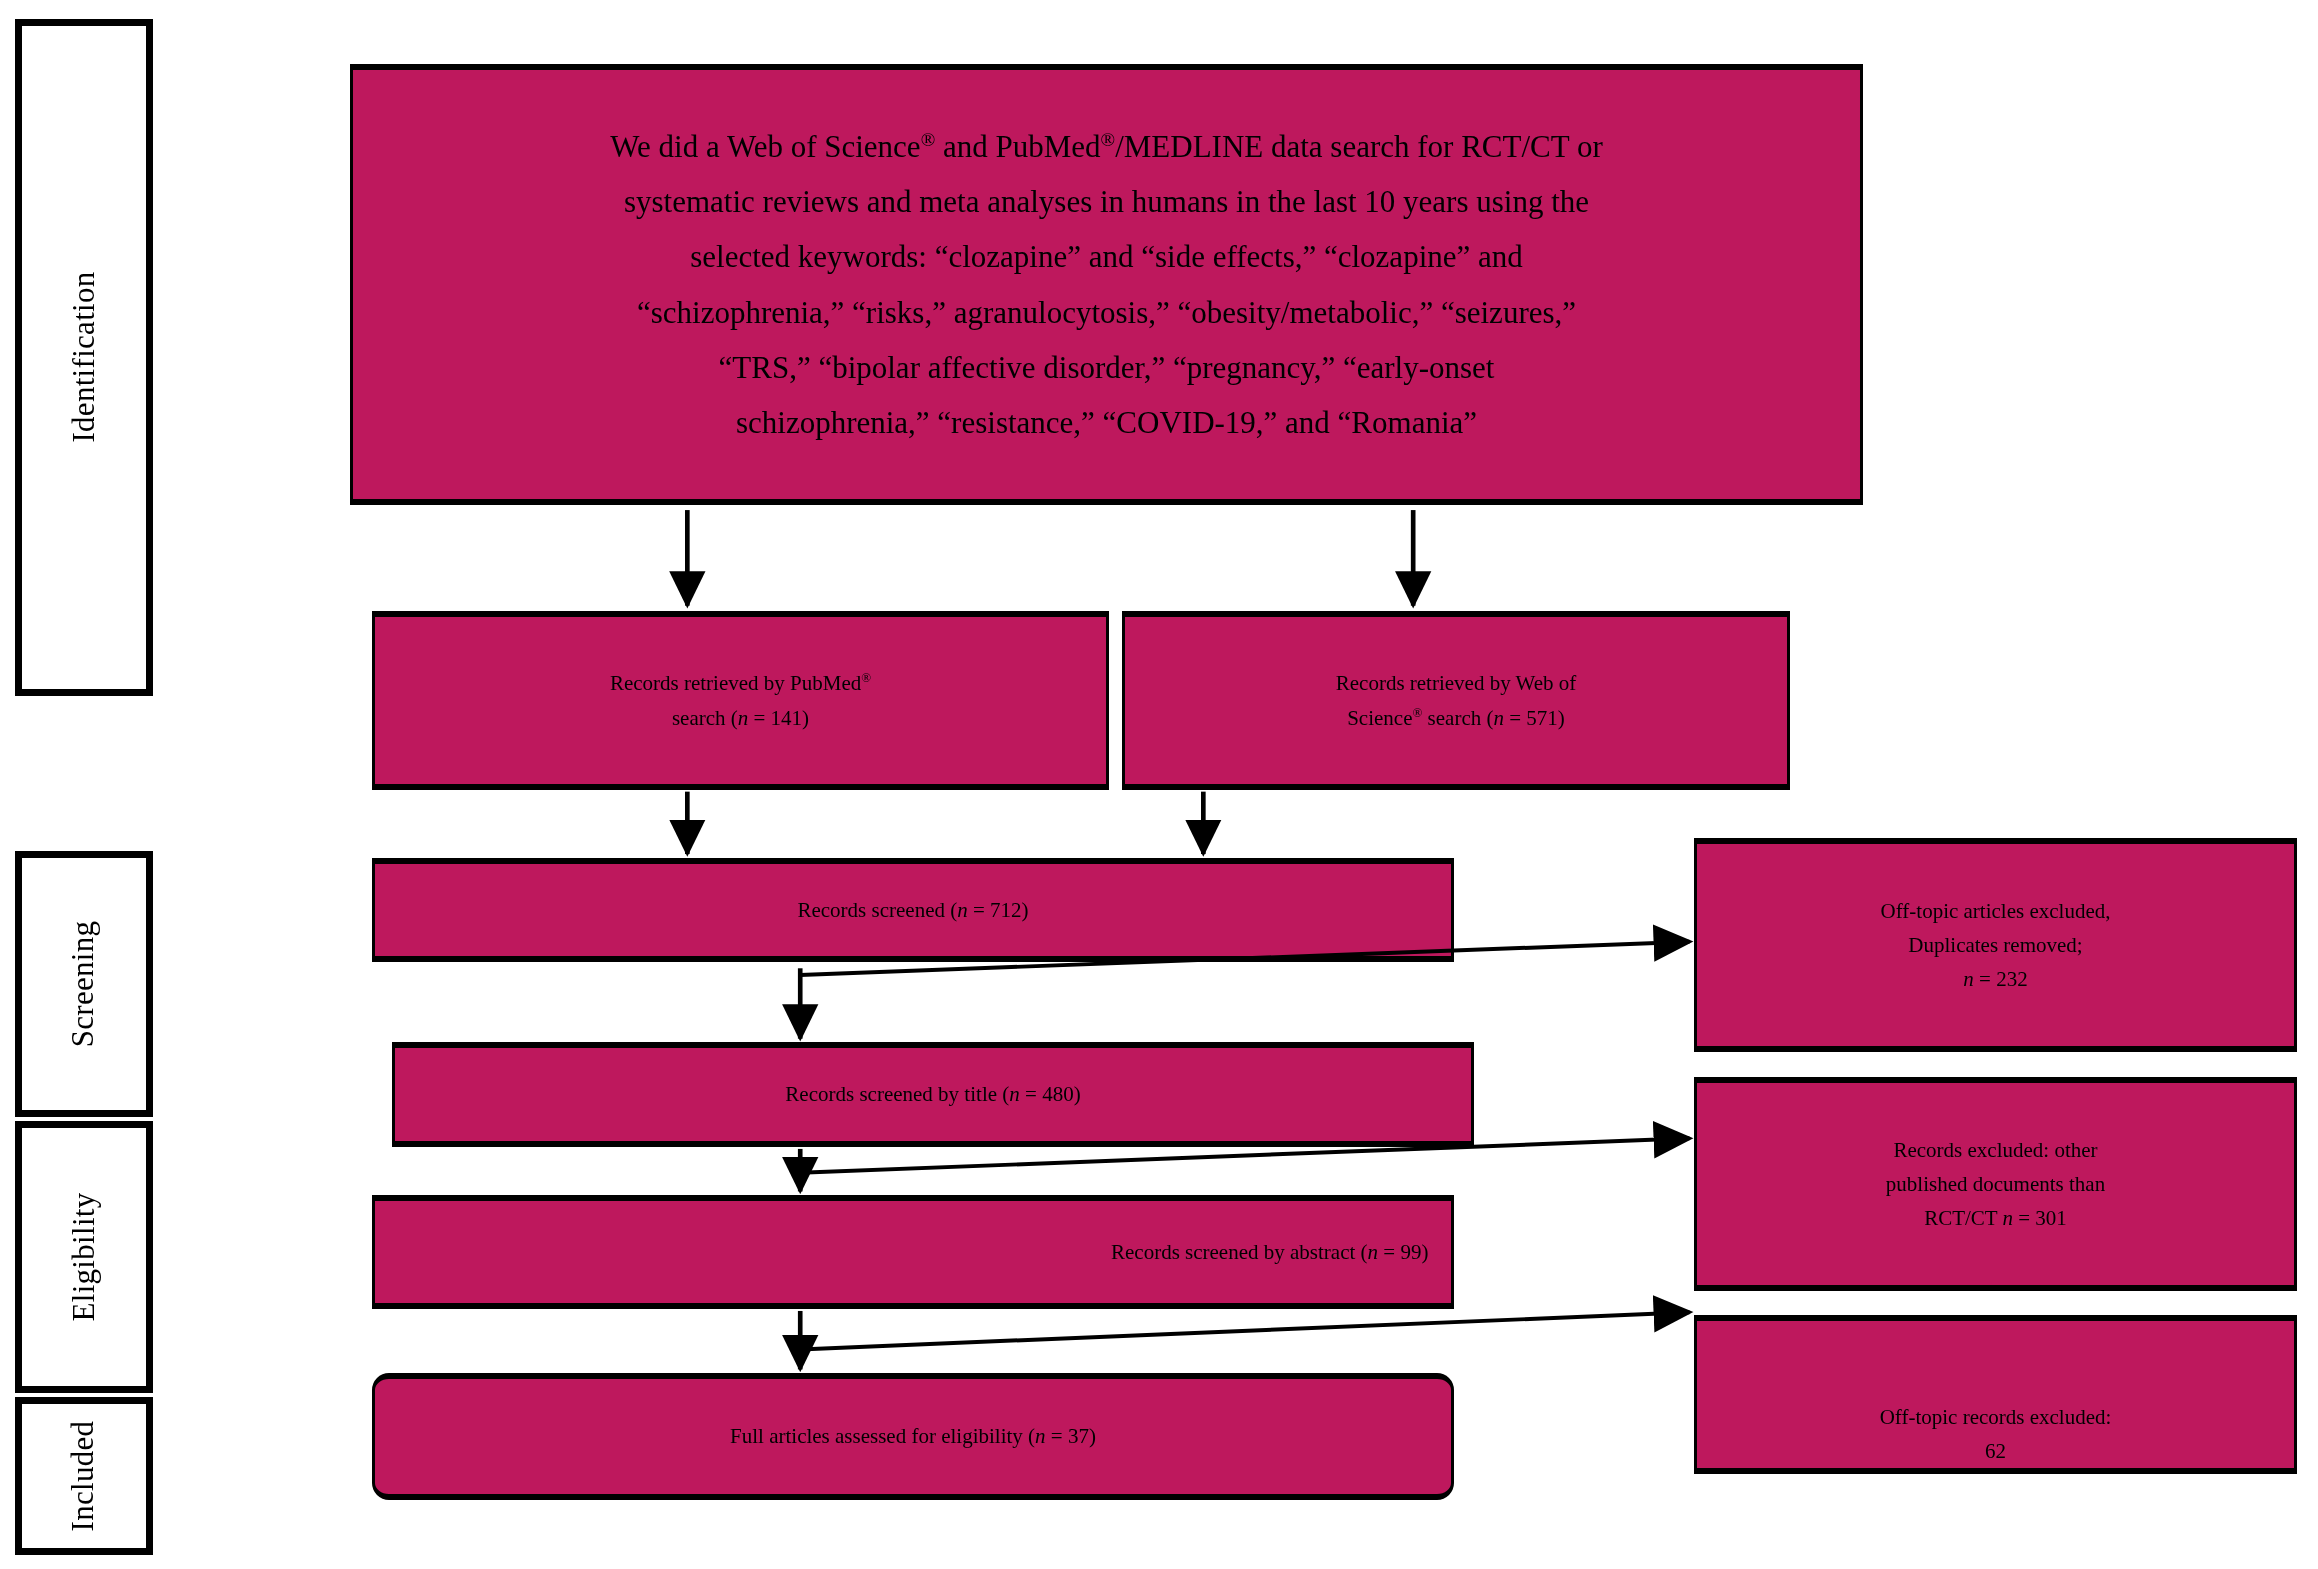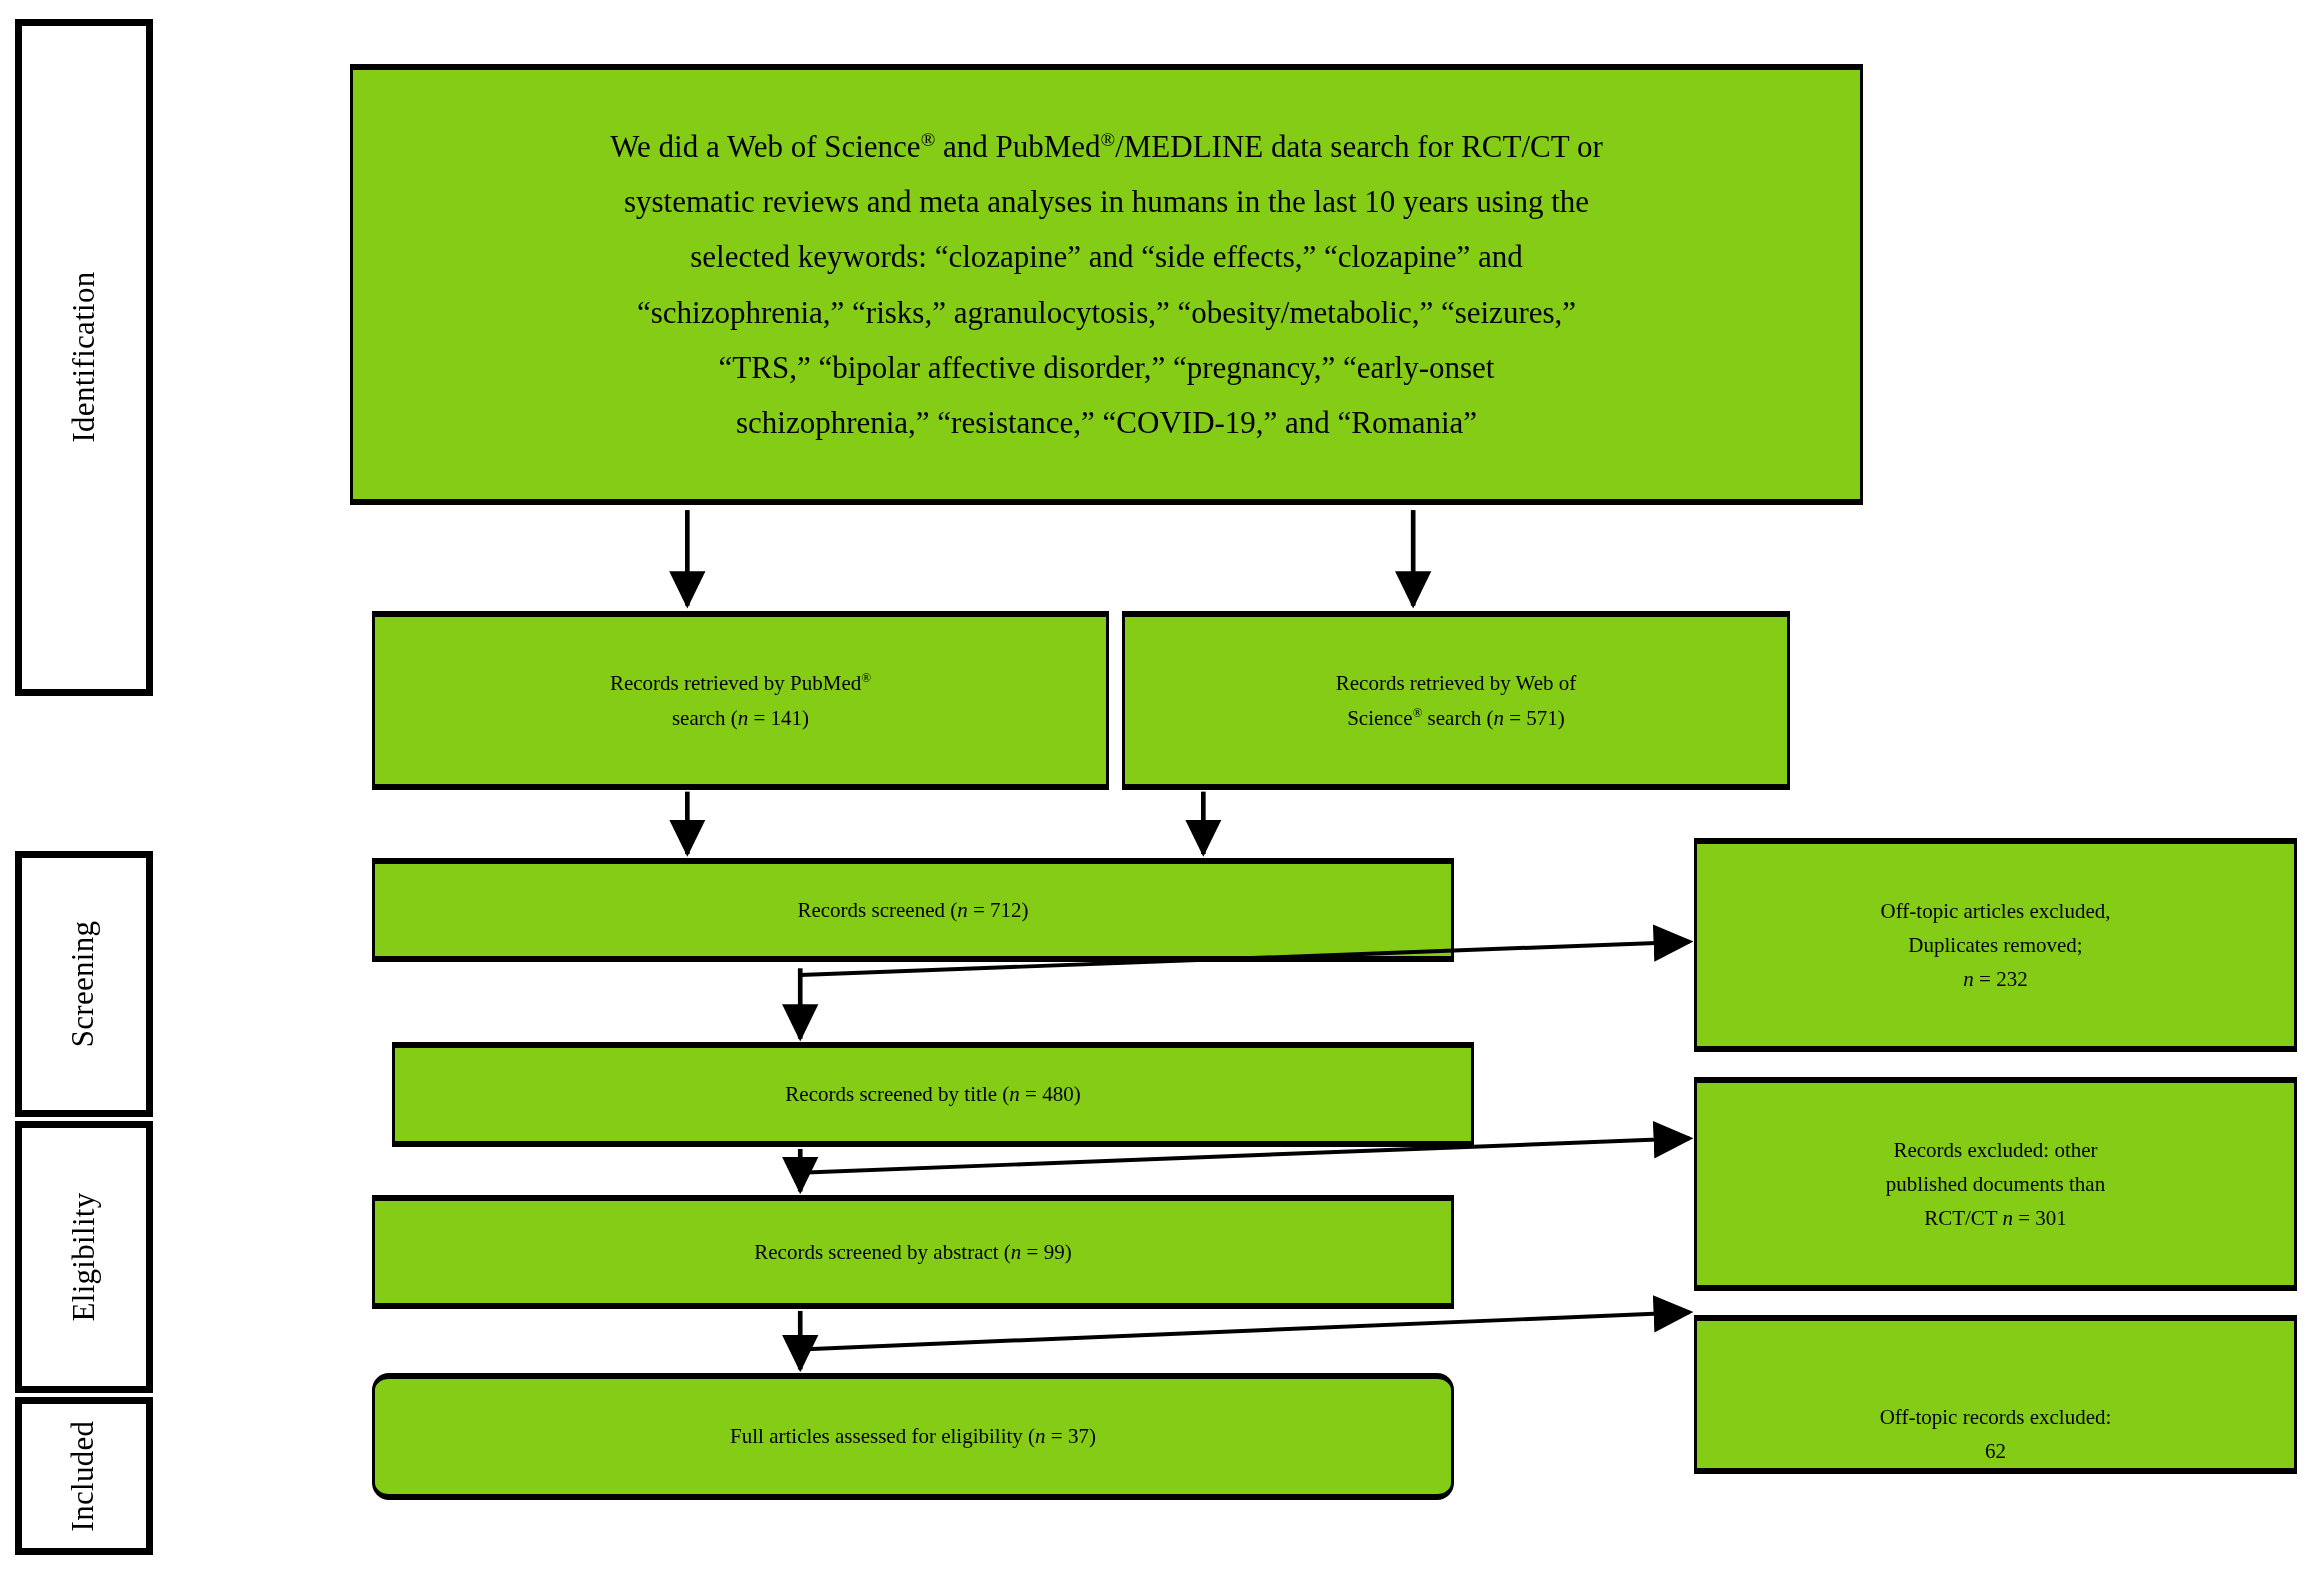--- a/index.html
+++ b/index.html
@@ -16,21 +16,21 @@
     width: 2319px;
     height: 1570px;
     background: #ffffff;
     overflow: hidden;
   }
 
   
   .box {
     position: absolute;
     box-sizing: border-box;
-    background: #84cc16;
+    background: #be185d;
     border: 2.7px solid #000000;
     display: flex;
     align-items: center;
     justify-content: center;
     text-align: center;
   }
   
   .box.heavy {
     border-top-width: 6px;
     border-bottom-width: 6px;
@@ -130,21 +130,21 @@
   </div>
 
   <div class="box heavy" id="records-screened-box" style="left:372px; top:858px; width:1082px; height:104px;">
     <span class="txt"><span>Records screened (</span><span class="it">n</span><span> = </span><span>712</span><span>)</span></span>
   </div>
 
   <div class="box heavy" id="screened-title-box" style="left:372px; top:1042px; width:1082px; height:105px;margin-left:20px;">
     <span class="txt"><span>Records screened by title (</span><span class="it">n</span><span> = </span><span>480</span><span>)</span></span>
   </div>
 
-  <div class="box heavy" id="screened-abstract-box" style="left:372px; top:1195px; width:1082px; height:114px;">
+  <div class="box heavy" id="screened-abstract-box" style="left:372px; top:1195px; width:1082px; height:114px;justify-content:flex-end;">
     <span class="txt"><span>Records screened by abstract (</span><span class="it">n</span><span> = </span><span>99</span><span>)</span></span>
   </div>
 
   <div class="box heavy" id="full-articles-box" style="left:372px; top:1373px; width:1082px; height:127px;border-radius:17px;">
     <span class="txt"><span>Full articles assessed for eligibility (</span><span class="it">n</span><span> = </span><span>37</span><span>)</span></span>
   </div>
 
   <div class="box heavy" id="exclusion-1-box" style="left:1694px; top:838px; width:603px; height:214px;">
     <span class="txt">
       <span>Off-topic articles excluded,</span><br>

